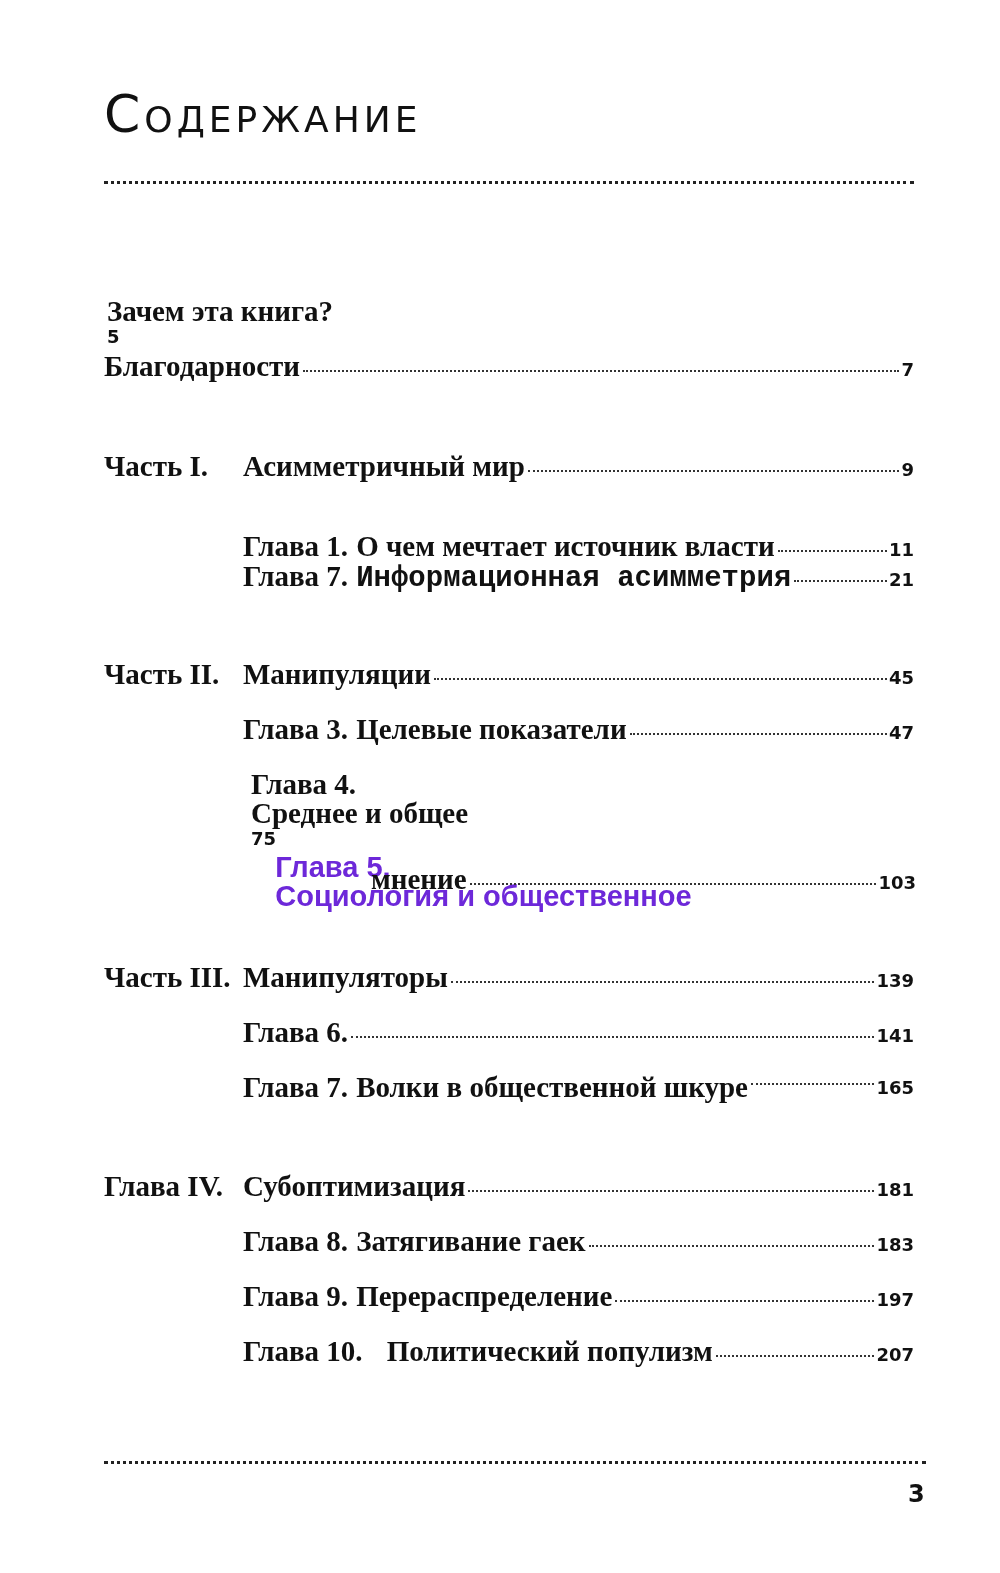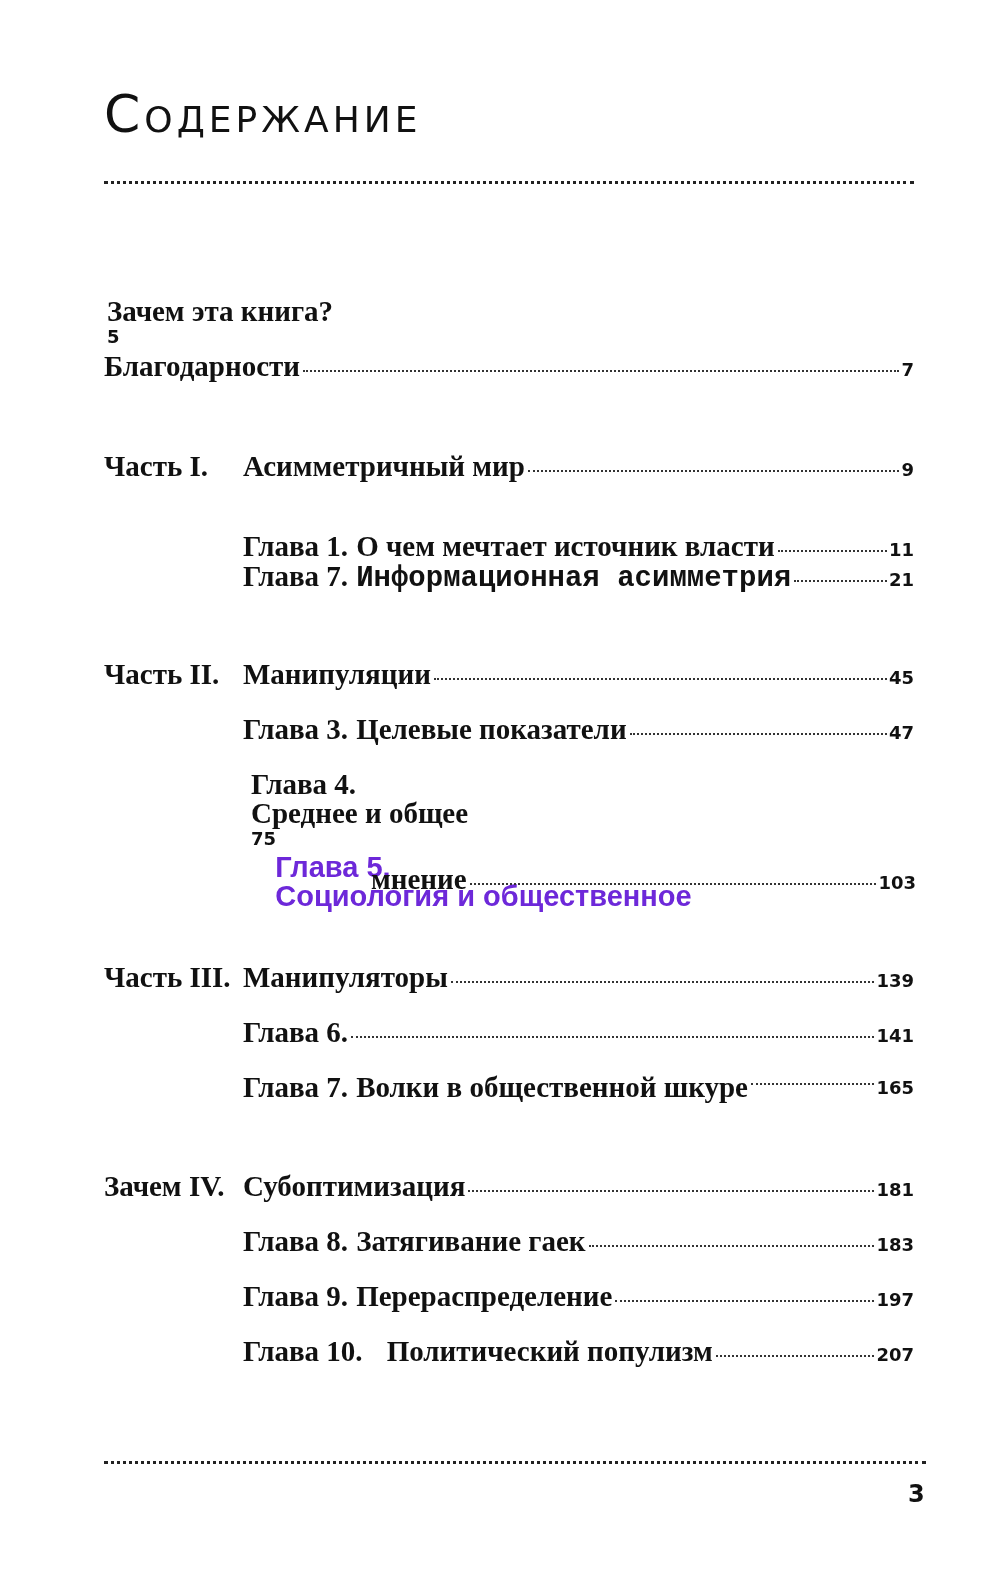--- a/index.html
+++ b/index.html
@@ -116,21 +116,21 @@
     <span class="num">141</span>
   </div>
   <div class="entry" style="left:243px; top:1073px; width:671px;align-items:center;">
     <span class="prefix">Глава 7.</span>
     <span class="label" style="margin-left:8px;">Волки в общественной шкуре</span>
     <span class="leader"></span>
     <span class="num">165</span>
   </div>
 
   <div class="entry" style="left:104px; top:1172px; width:810px;">
-    <span class="prefix" style="width:139px; display:inline-block;">Зачем IV.</span>
+    <span class="prefix" style="width:139px; display:inline-block;">Глава IV.</span>
     <span class="label">Субоптимизация</span>
     <span class="leader"></span>
     <span class="num">181</span>
   </div>
   <div class="entry" style="left:243px; top:1227px; width:671px;">
     <span class="prefix">Глава 8.</span>
     <span class="label" style="margin-left:8px;">Затягивание гаек</span>
     <span class="leader"></span>
     <span class="num">183</span>
   </div>

